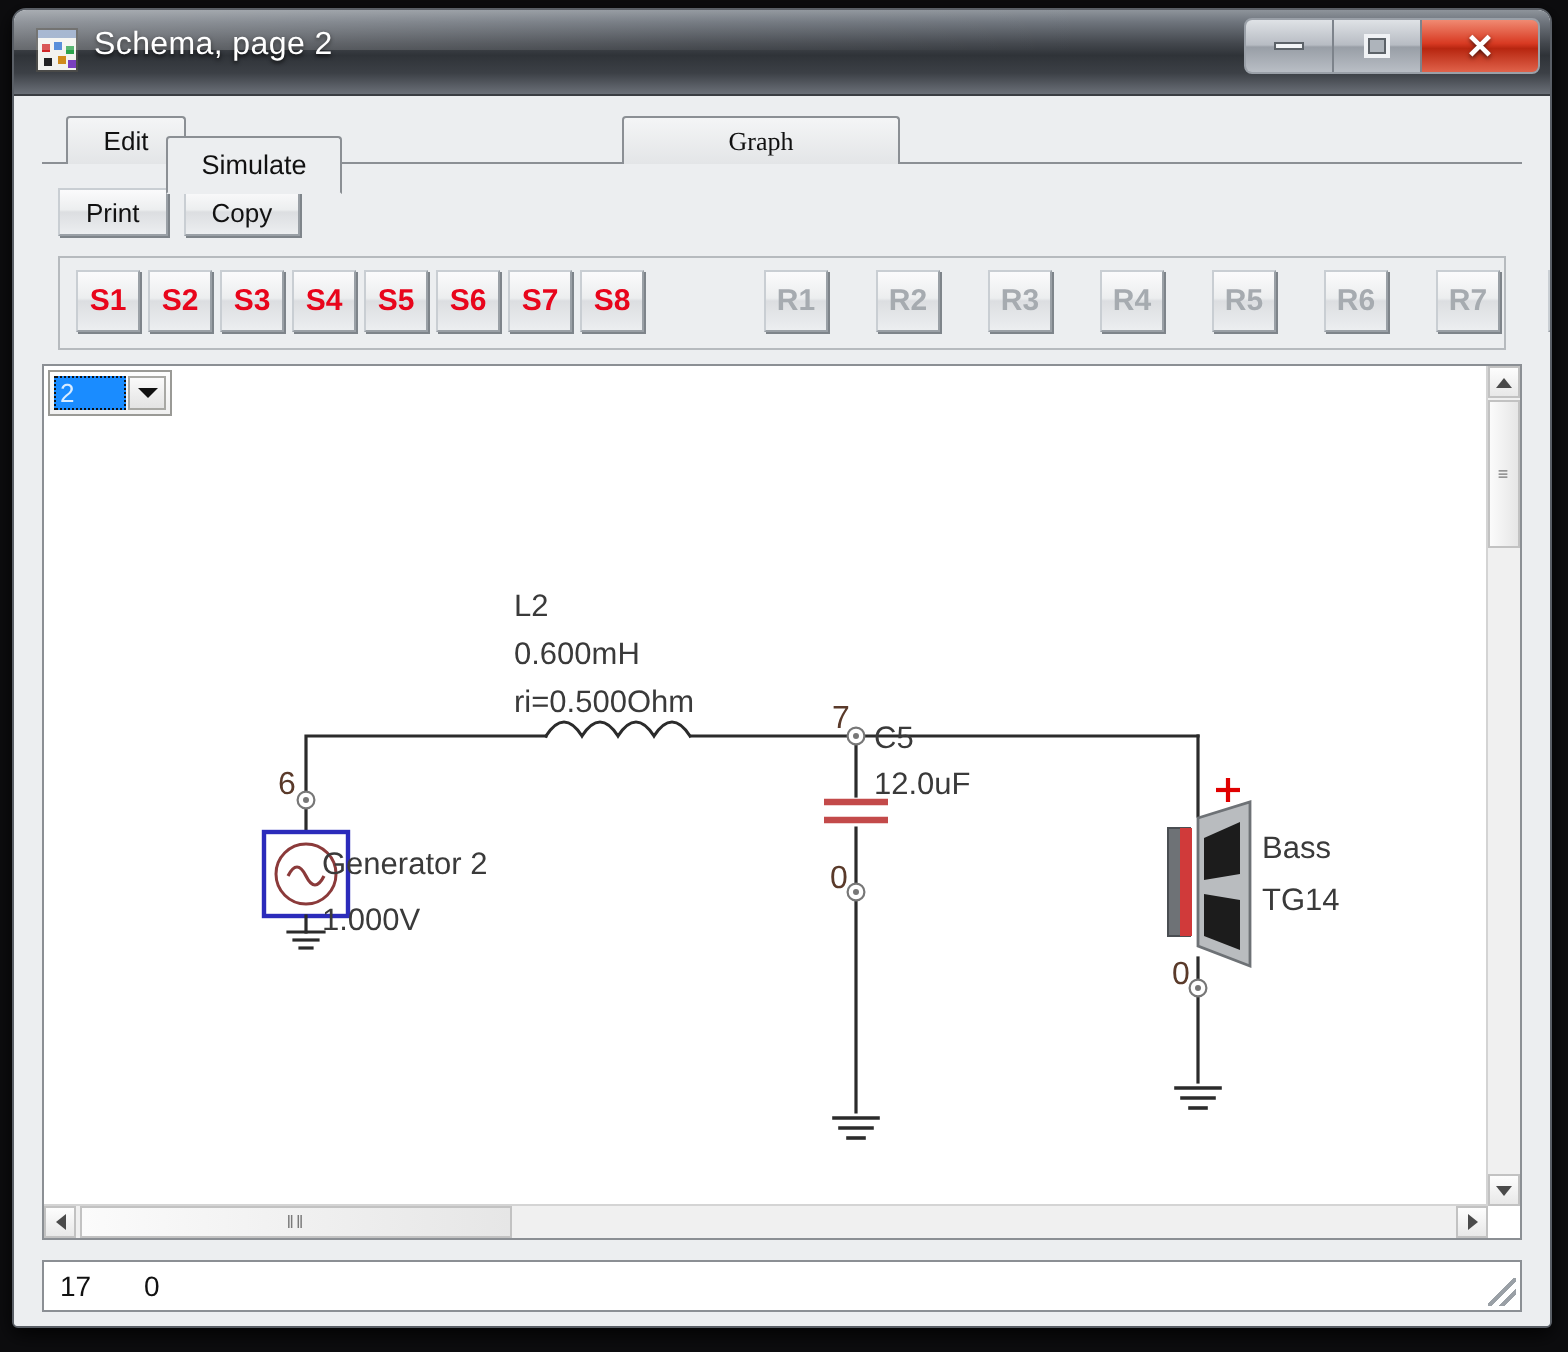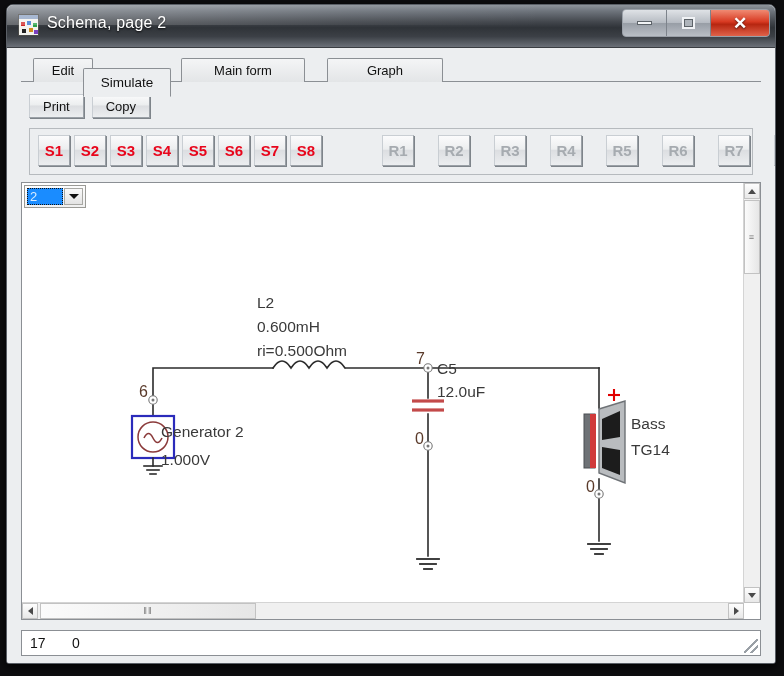--- a/index.html
+++ b/index.html
@@ -347,24 +347,21 @@
   <div id="client">
 
     <div id="tabstrip">
       <div class="tabline"></div>
       <div class="tab" style="left:12px;   width:60px;">
           <span>Edit</span>
         </div>
       <div class="tab active" style="left:62px;  width:88px;margin-top:14px;">
           <span>Simulate</span>
         </div>
-      <div class="tab" style="left:160px; width:124px;">
-          <span>Main form</span>
-        </div>
-      <div class="tab" style="left:306px; width:116px;">
+      <div class="tab" style="left:290px; width:139px;font-family:Liberation Serif, serif;">
           <span>Graph</span>
         </div>
     </div>
 
     <div id="row-print">
       <div class="btn">
           <span>Print</span>
         </div>
       <div class="btn">
           <span>Copy</span>

